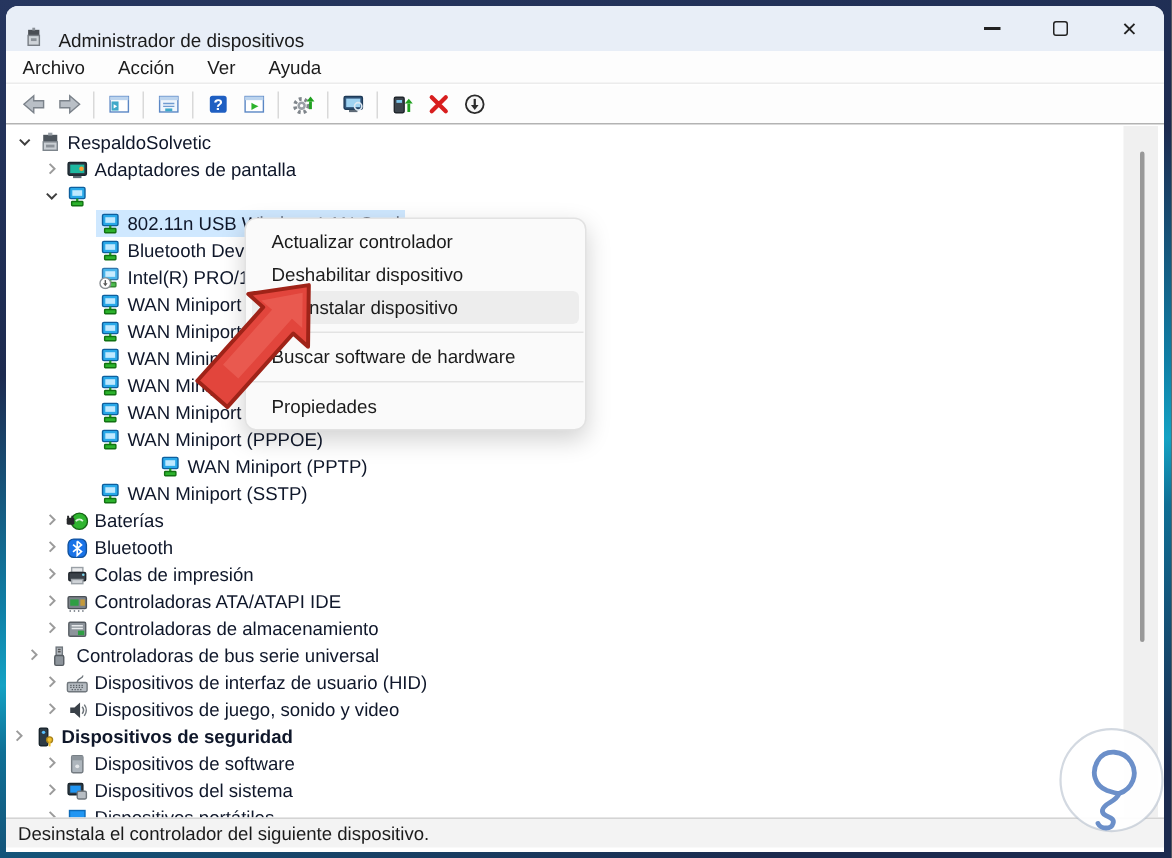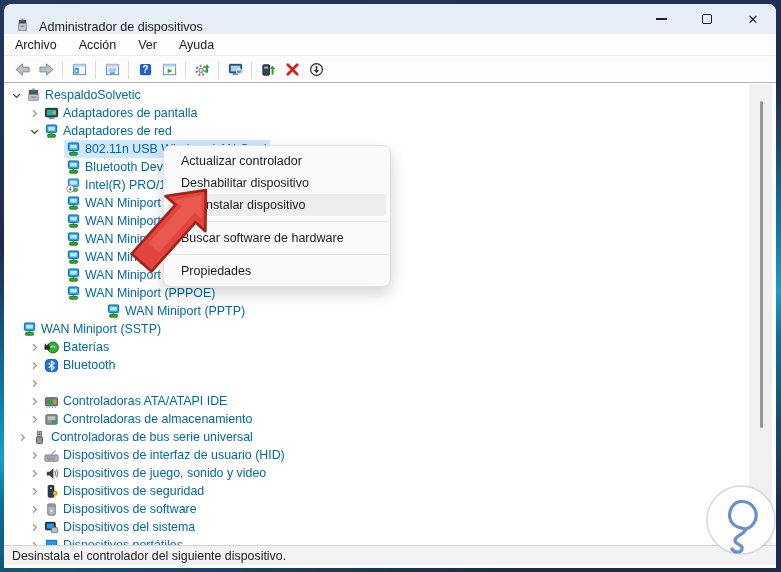--- a/index.html
+++ b/index.html
@@ -23,21 +23,21 @@
     display:flex;align-items:center;border-bottom:1px solid #ececec;}
   .menu-item{padding:0 11px;font-size:12.5px;color:#1b1b1b;height:100%;display:flex;align-items:center;}
   
   .toolbar{position:absolute;left:0;top:53px;width:100%;height:26px;background:#fdfdfd;
     border-bottom:1px solid #b3b3b3;display:flex;align-items:center;padding-left:6px;}
   .tbtn{width:24px;height:22px;display:flex;align-items:center;justify-content:center;}
   .tsep{width:1px;height:18px;background:#d9d9d9;margin:0 4px;}
   
   .content{position:absolute;left:0;top:80px;width:100%;height:461px;background:#fff;overflow:hidden;}
   .tree{position:absolute;left:0;top:2px;width:740px;}
-  .trow{height:18px;display:flex;align-items:center;font-size:12.4px;color:#0369a1;white-space:nowrap;}
+  .trow{height:18px;display:flex;font-size:12.4px;color:#0f172a;white-space:nowrap;}
   .chev{width:16px;height:16px;display:inline-flex;align-items:center;justify-content:center;flex:0 0 16px;}
   .tinner{display:flex;align-items:center;height:18px;padding:0 3px 0 1px;}
   .tinner.sel{background:var(--selection,#cfe8ff);}
   .ticon{width:16px;height:16px;display:inline-flex;align-items:center;justify-content:center;margin-right:4px;flex:0 0 16px;}
   .tlabel{line-height:18px;}
   
   .scrollbar{position:absolute;right:4px;top:0;width:23px;height:100%;background:#f0f0f0;}
   .scroll-thumb{position:absolute;left:11px;top:17px;width:3px;height:327px;background:#989898;border-radius:2px;}
   
   .statusbar{position:absolute;left:0;top:541px;width:100%;height:20px;background:#f3f3f3;
@@ -244,21 +244,20 @@
             </span>
             <span class="tinner">
               <span class="ticon">
                 <svg width="15" height="15" viewBox="0 0 16 16">
                   <rect x="2.5" y="1" width="11" height="8" rx="1" fill="#29a8e8" stroke="#0d5f9e"></rect>
                   <rect x="4.5" y="3" width="7" height="4" fill="#bfe9ff"></rect>
                   <rect x="7.2" y="9" width="1.6" height="2" fill="#1f9e1f"></rect>
                   <rect x="4" y="11" width="8" height="3" rx="0.5" fill="#2cb32c" stroke="#117111"></rect>
                 </svg>
               </span>
-              <span class="tlabel">Adaptadores de red</span>
             </span>
           </div>
           <div class="trow" style="padding-left: 44px;">
             <span class="chev"></span>
             <span class="tinner sel">
               <span class="ticon">
                 <svg width="15" height="15" viewBox="0 0 16 16">
                   <rect x="2.5" y="1" width="11" height="8" rx="1" fill="#29a8e8" stroke="#0d5f9e"></rect>
                   <rect x="4.5" y="3" width="7" height="4" fill="#bfe9ff"></rect>
                   <rect x="7.2" y="9" width="1.6" height="2" fill="#1f9e1f"></rect>
@@ -392,21 +391,21 @@
                 <svg width="15" height="15" viewBox="0 0 16 16">
                   <rect x="2.5" y="1" width="11" height="8" rx="1" fill="#29a8e8" stroke="#0d5f9e"></rect>
                   <rect x="4.5" y="3" width="7" height="4" fill="#bfe9ff"></rect>
                   <rect x="7.2" y="9" width="1.6" height="2" fill="#1f9e1f"></rect>
                   <rect x="4" y="11" width="8" height="3" rx="0.5" fill="#2cb32c" stroke="#117111"></rect>
                 </svg>
               </span>
               <span class="tlabel">WAN Miniport (PPTP)</span>
             </span>
           </div>
-          <div class="trow" style="">
+          <div class="trow" style="padding-left: 44px;">
             <span class="chev"></span>
             <span class="tinner">
               <span class="ticon">
                 <svg width="15" height="15" viewBox="0 0 16 16">
                   <rect x="2.5" y="1" width="11" height="8" rx="1" fill="#29a8e8" stroke="#0d5f9e"></rect>
                   <rect x="4.5" y="3" width="7" height="4" fill="#bfe9ff"></rect>
                   <rect x="7.2" y="9" width="1.6" height="2" fill="#1f9e1f"></rect>
                   <rect x="4" y="11" width="8" height="3" rx="0.5" fill="#2cb32c" stroke="#117111"></rect>
                 </svg>
               </span>
@@ -446,20 +445,31 @@
               </span>
               <span class="tlabel">Bluetooth</span>
             </span>
           </div>
           <div class="trow" style="padding-left: 22px;">
             <span class="chev">
               <svg width="15" height="15" viewBox="0 0 16 16">
                 <path d="M6.5 4.5 L10 8 L6.5 11.5" fill="none" stroke="#9b9b9b" stroke-width="1.4"></path>
               </svg>
             </span>
+            <span class="tinner">
+              <span class="ticon">
+                <svg width="15" height="15" viewBox="0 0 16 16">
+                  <rect x="4" y="2.5" width="8" height="3.5" fill="#e8eaec" stroke="#9aa0a6"></rect>
+                  <rect x="2" y="6" width="12" height="6" rx="1" fill="#3a4149" stroke="#20262c"></rect>
+                  <rect x="4" y="11" width="8" height="3" fill="#cfd3d7" stroke="#9aa0a6"></rect>
+                  <circle cx="12.3" cy="7.6" r="0.9" fill="#7fd8ef"></circle>
+                </svg>
+              </span>
+              <span class="tlabel">Colas de impresión</span>
+            </span>
           </div>
           <div class="trow" style="padding-left: 22px;">
             <span class="chev">
               <svg width="15" height="15" viewBox="0 0 16 16">
                 <path d="M6.5 4.5 L10 8 L6.5 11.5" fill="none" stroke="#9b9b9b" stroke-width="1.4"></path>
               </svg>
             </span>
             <span class="tinner">
               <span class="ticon">
                 <svg width="15" height="15" viewBox="0 0 16 16">
@@ -532,21 +542,21 @@
             <span class="tinner">
               <span class="ticon">
                 <svg width="15" height="15" viewBox="0 0 16 16">
                   <polygon points="3,6 6,6 10,2.5 10,13.5 6,10 3,10" fill="#3a4149"></polygon>
                   <path d="M11.5 5.5 a4 4 0 0 1 0 5 M13 4 a6.5 6.5 0 0 1 0 8" fill="none" stroke="#6f767c" stroke-width="1.1"></path>
                 </svg>
               </span>
               <span class="tlabel">Dispositivos de juego, sonido y video</span>
             </span>
           </div>
-          <div class="trow" style="padding-left: 22px;">
+          <div class="trow" style=" font-weight: bold;">
             <span class="chev">
               <svg width="15" height="15" viewBox="0 0 16 16">
                 <path d="M6.5 4.5 L10 8 L6.5 11.5" fill="none" stroke="#9b9b9b" stroke-width="1.4"></path>
               </svg>
             </span>
             <span class="tinner">
               <span class="ticon">
                 <svg width="15" height="15" viewBox="0 0 16 16">
                   <rect x="4.5" y="1.5" width="6" height="12.5" rx="1" fill="#2e3b45" stroke="#18242c"></rect>
                   <circle cx="7.5" cy="4.5" r="1.2" fill="#58c0ff"></circle>

